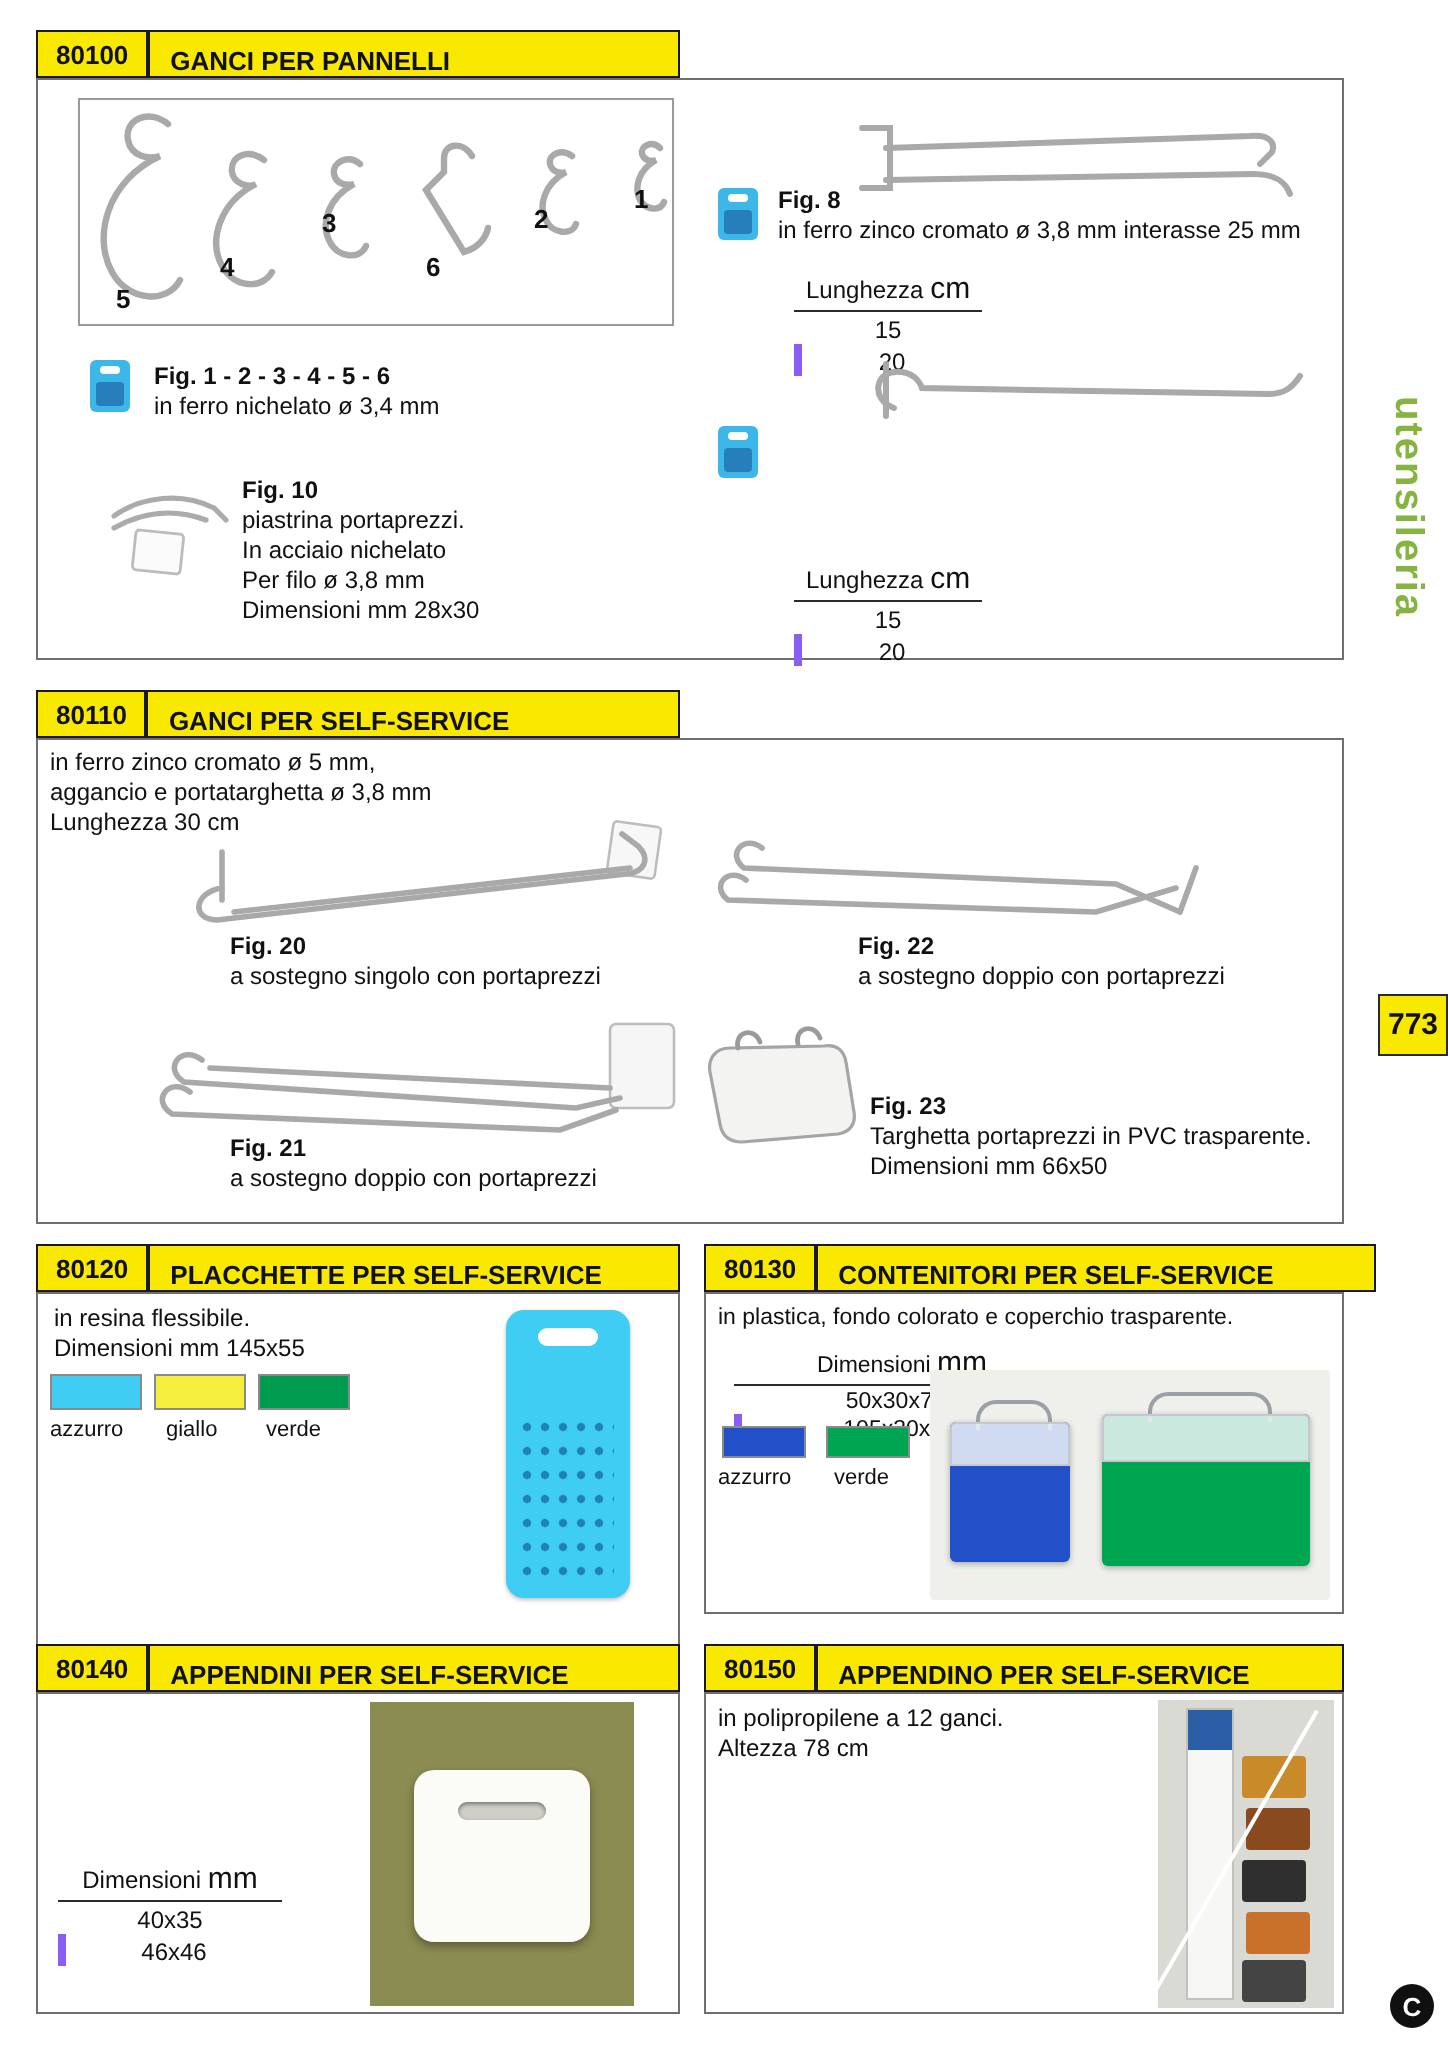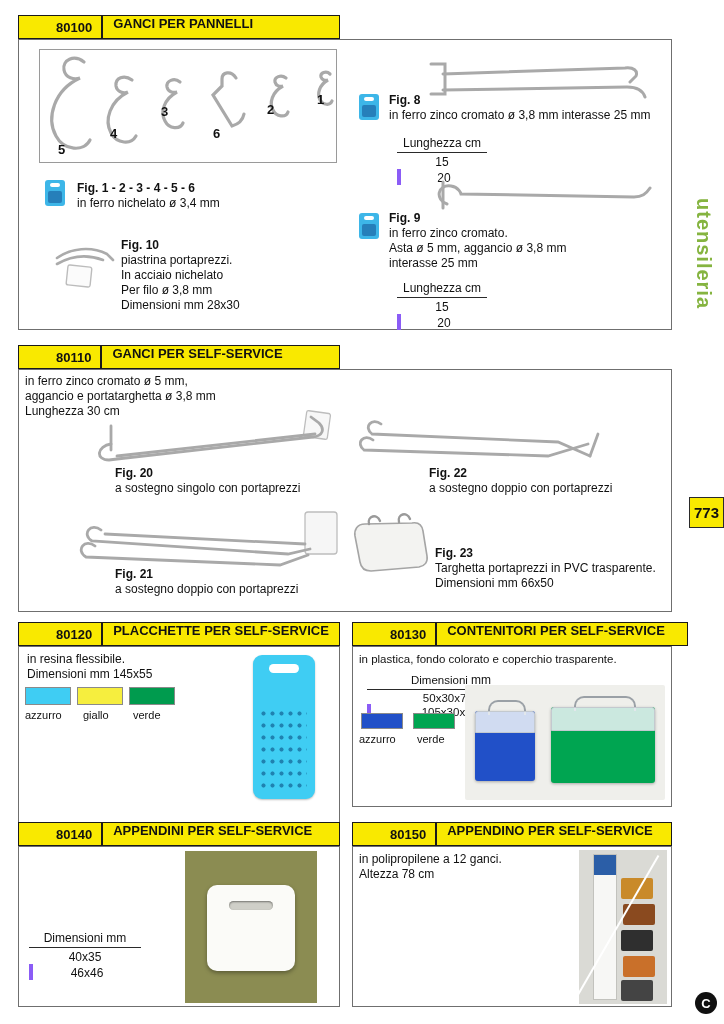--- a/index.html
+++ b/index.html
@@ -4,40 +4,40 @@
 <style>
   html,body { margin:0; padding:0; background:#e8e8e8; }
   .page { position:relative; width:724px; height:1024px; background:#ffffff;
           font-family:"Liberation Sans", sans-serif; color:#111; overflow:hidden; }
   .abs { position:absolute; }
   .b { font-weight:bold; }
   .t12 { font-size:12px; line-height:15px; }
 
   
   .hdr { position:absolute; height:24px; background:#f9e900; border:1px solid #1a1a1a;
-         display:flex; align-items:flex-start; box-sizing:border-box;padding-left:28px; }
+         display:flex; align-items:flex-end; box-sizing:border-box; }
   .hdr .code { padding:0 9px; font-weight:bold; font-size:13px; height:100%;
                display:flex; align-items:center; border-right:2px solid #1a1a1a; }
   .hdr .ttl { padding:0 10px; font-weight:bold; font-size:13px; white-space:nowrap; }
 
   
   .box { position:absolute; border:1px solid #6f6f6f; box-sizing:border-box; background:#fff; }
 
   
   svg.wire path, svg.wire rect { vector-effect:non-scaling-stroke; }
   .wire { position:absolute; }
 
   .hooksbox { position:absolute; border:1px solid #9a9a9a; box-sizing:border-box; }
   .hooknum { position:absolute; font-weight:bold; font-size:13px; }
 
   
   .mt { position:absolute; font-size:12px; text-align:center; }
   .mt .mh { display:inline-block; border-bottom:1px solid #2a2a2a; padding:0 6px 2px; white-space:nowrap; }
   .mt.full .mh { display:block; padding:0 0 2px; }
-  .mt .unit { font-size:12px; }
+  .mt .unit { font-size:15px; }
   .mt .mr { display:flex; justify-content:center;flex-direction:column; }
   .mt .mc { padding:2px 12px 0; white-space:nowrap; }
   .mt .mc + .mc { border-left:4px solid #8b5cf6; }
 
   
   .blister { position:absolute; width:20px; height:26px; background:#3db6e8; border-radius:3px; }
   .blister::before { content:""; position:absolute; left:5px; top:3px; width:10px; height:4px;
                      background:#fff; border-radius:2px; }
   .blister::after  { content:""; position:absolute; left:3px; top:11px; right:3px; bottom:3px;
                      background:rgba(10,60,130,.45); border-radius:2px; }
@@ -154,26 +154,20 @@
         <div class="mc">15</div>
         <div class="mc">20</div>
       </div>
     </div>
 
     <svg class="wire" style="left:408px;top:132px" width="245" height="45" viewBox="0 0 245 45" fill="none" stroke="#a9a9a9" stroke-width="3" stroke-linecap="round">
       <path d="M20,32 c-12,-4 -10,-20 4,-18 c8,1 10,8 10,8 l173,3 c8,0 12,-3 16,-9"></path>
       <path d="M16,10 l0,26"></path>
     </svg>
     <div class="blister" style="left:340px;top:173px"></div>
-    <div class="abs" style="left:370px;top:171px">
-      <div class="t12 b">Fig. 9</div>
-      <div class="t12">in ferro zinco cromato.</div>
-      <div class="t12">Asta ø 5 mm, aggancio ø 3,8 mm</div>
-      <div class="t12">interasse 25 mm</div>
-    </div>
     <div class="mt" style="left:378px;top:241px">
       <div class="mh">
         <span>Lunghezza</span>
         <span class="unit">cm</span>
       </div>
       <div class="mr">
         <div class="mc">15</div>
         <div class="mc">20</div>
       </div>
     </div>

